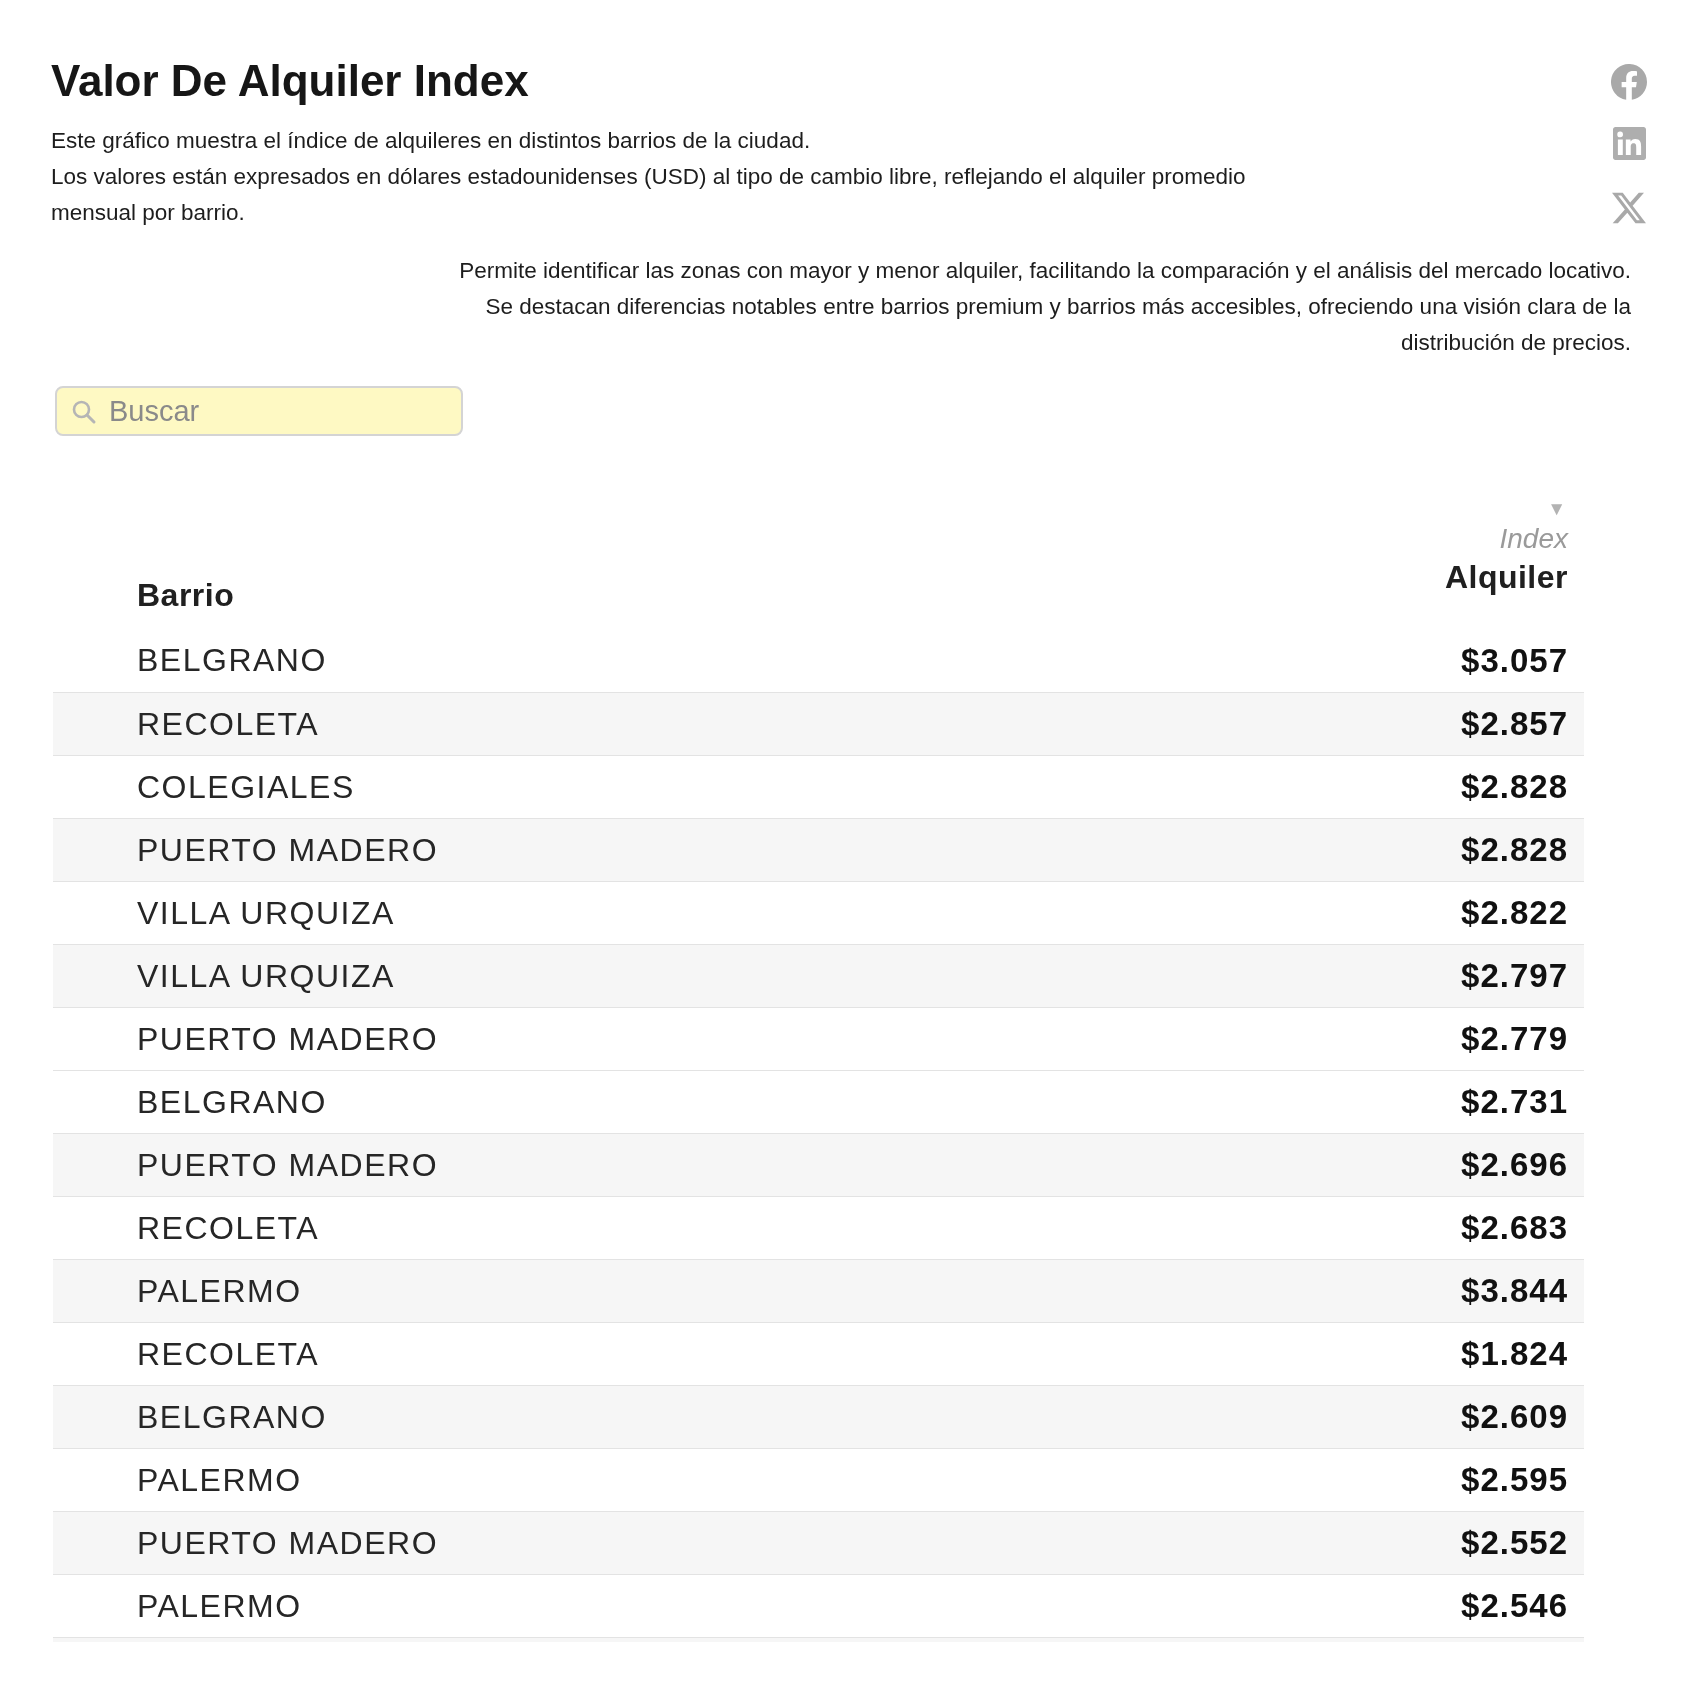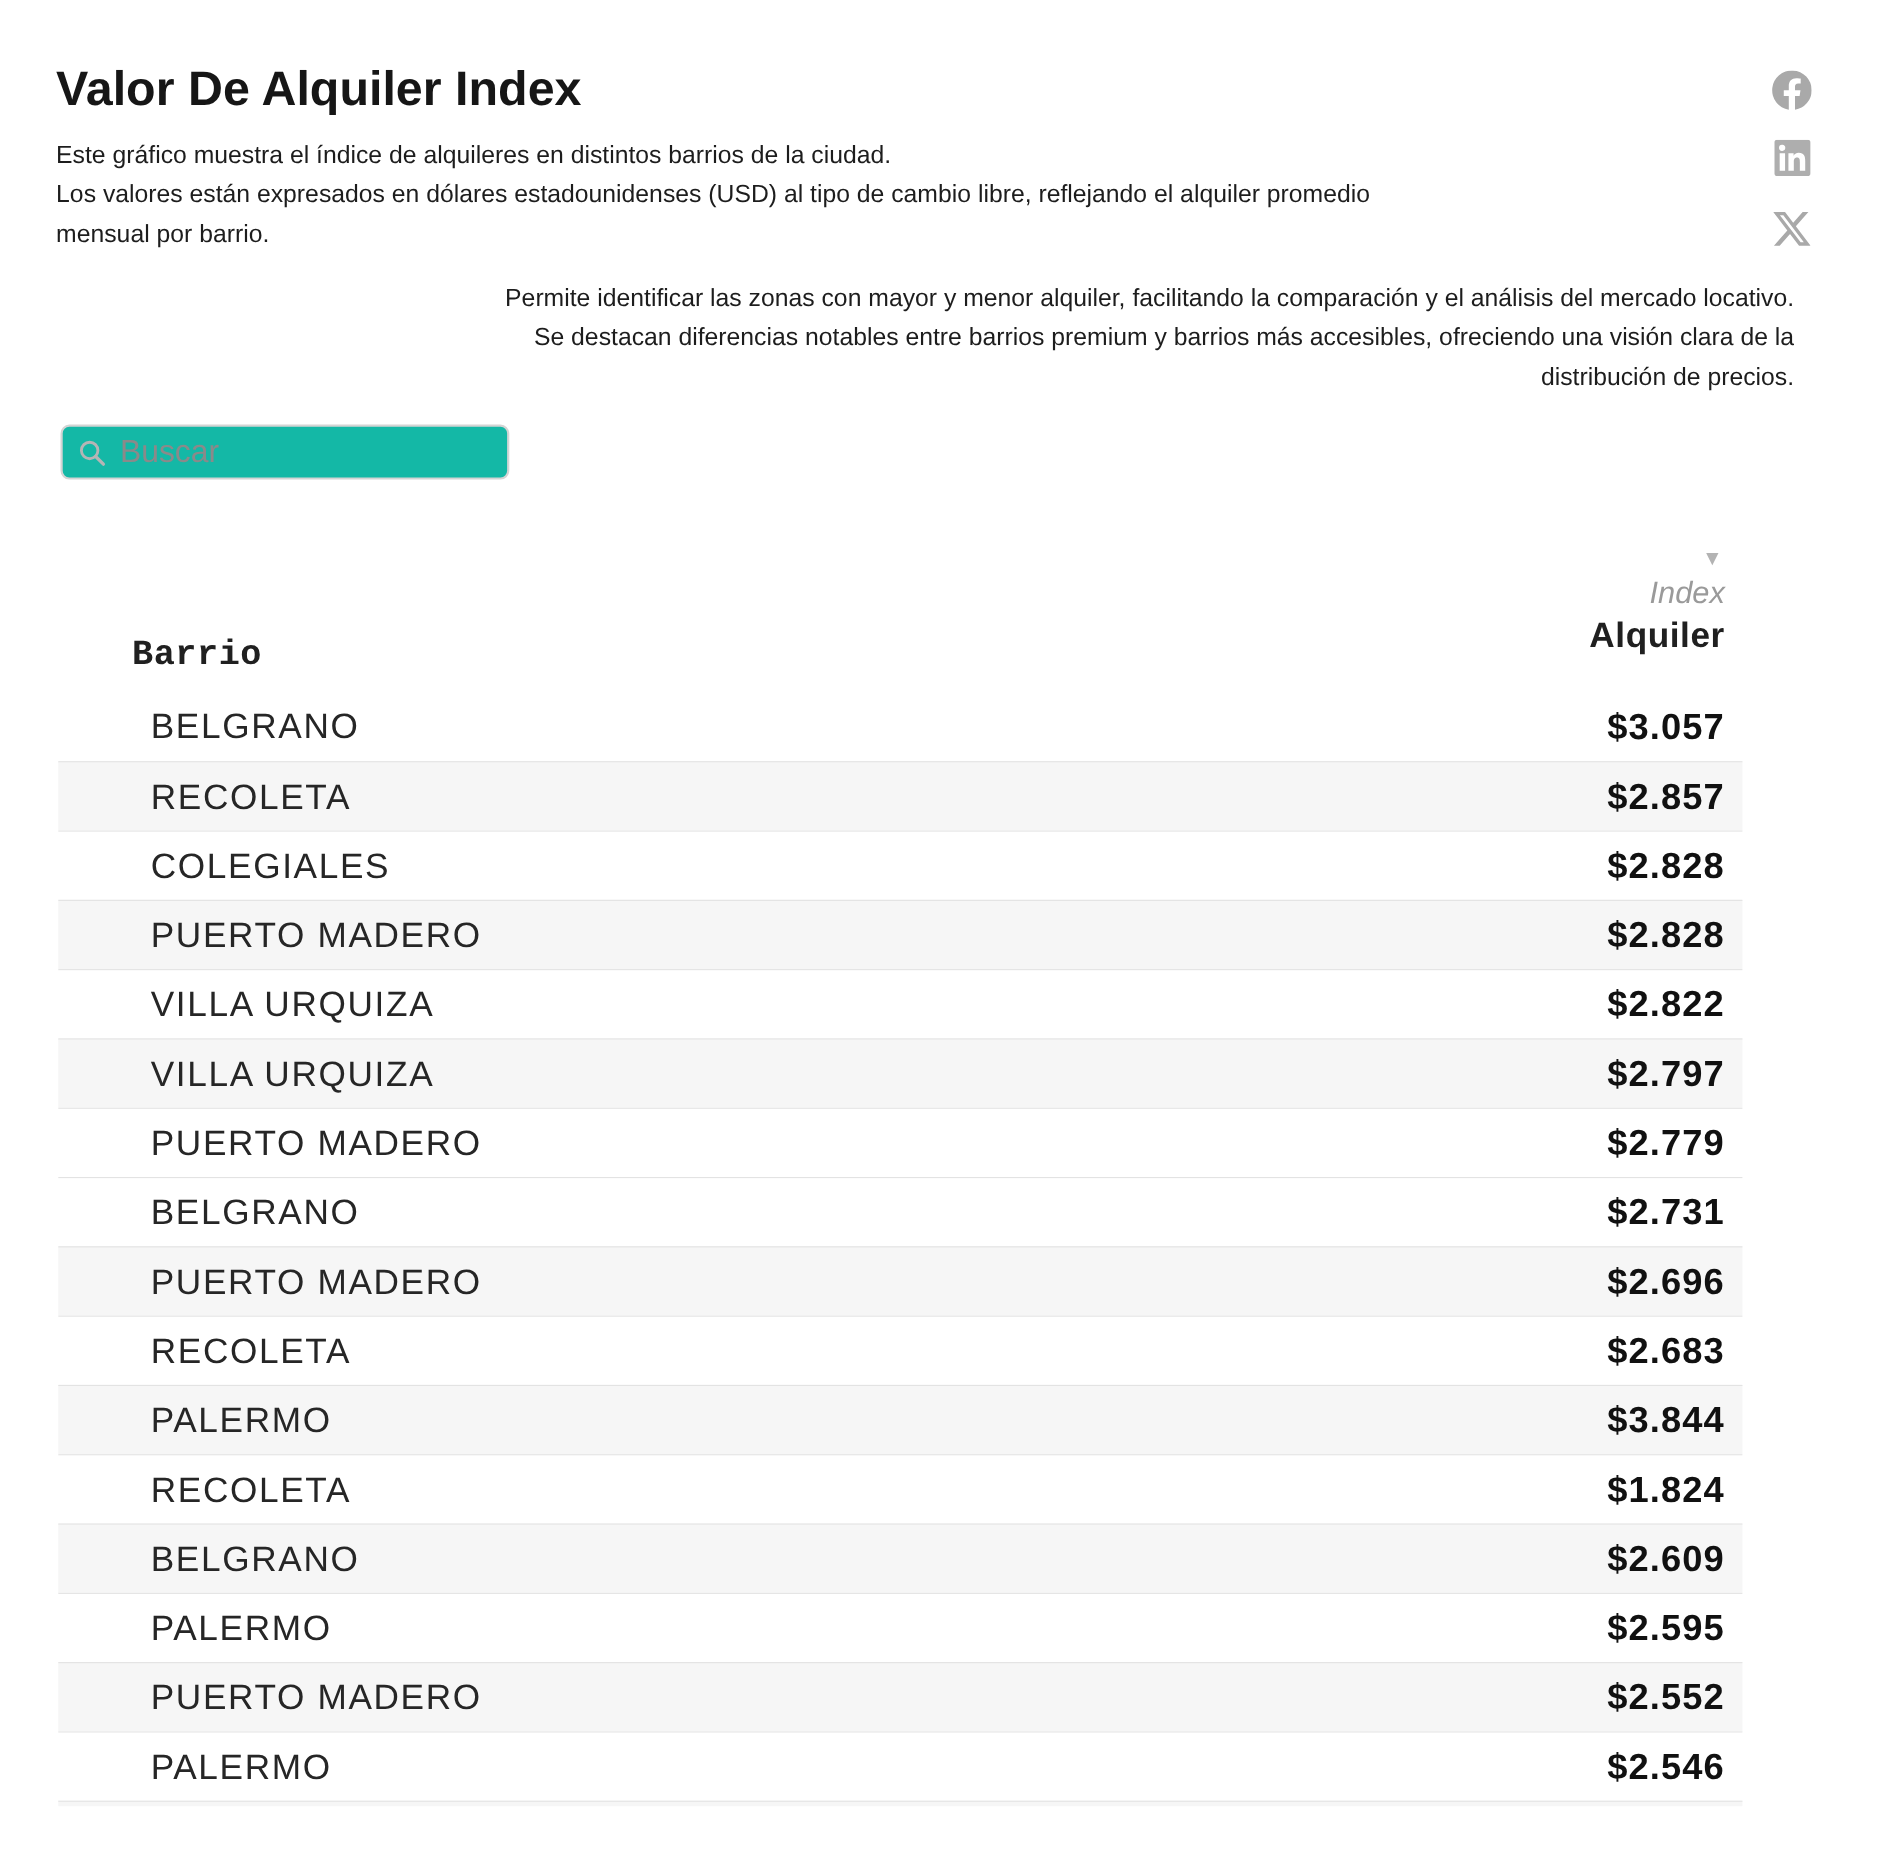--- a/index.html
+++ b/index.html
@@ -15,41 +15,41 @@
   .desc{
     position:absolute;left:51px;margin:0;width:1580px;
     font-size:22.5px;line-height:36px;color:#1d1d1d;white-space:pre-line;
   }
   .desc-1{top:123px;}
   .desc-2{top:253px;text-align:right;}
 
   
   .search-box{
     position:absolute;left:55px;top:386px;width:408px;height:50px;
-    border:2px solid #d4d4d4;border-radius:8px;box-sizing:border-box;background:#14b8a6;
+    border:2px solid #d4d4d4;border-radius:8px;box-sizing:border-box;background:#fef9c3;
   }
   .search-box .mag{position:absolute;left:14px;top:11px;width:26px;height:26px;}
   .search-box input{
     position:absolute;left:0;top:0;width:100%;height:100%;box-sizing:border-box;
     border:none;outline:none;background:transparent;
     padding:0 12px 0 52px;font-family:inherit;font-size:29px;color:#333;
   }
   .search-box input::placeholder{color:#8a8a8a;opacity:1;}
 
   
   .share-rail{position:absolute;left:1611px;top:64px;display:flex;flex-direction:column;align-items:center;}
   .share-btn{border:none;background:none;padding:0;cursor:pointer;line-height:0;}
   .share-btn.fb{margin-bottom:27px;}
   .share-btn.li{margin-bottom:31px;}
 
   
   .th-barrio{
-    position:absolute;left:120px;top:577px;
+    position:absolute;left:137px;top:577px;
     font-size:32px;font-weight:700;color:#202020;letter-spacing:0.5px;
-    background:none;border:none;padding:0;font-family:Liberation Mono, monospace;cursor:pointer;text-align:center;
+    background:none;border:none;padding:0;font-family:Liberation Sans, sans-serif;cursor:pointer;text-align:center;
   }
   .th-alquiler{
     position:absolute;right:140px;top:498px;
     display:flex;flex-direction:column;align-items:flex-end;
     background:none;border:none;padding:0;font-family:inherit;cursor:pointer;text-align:right;
   }
   .sort-triangle{font-size:19px;color:#b3b3b3;line-height:22px;margin-right:2px;}
   .sort-label{font-size:28px;font-style:italic;color:#9a9a9a;line-height:37px;}
   .col-alquiler{font-size:32px;font-weight:700;color:#202020;line-height:40px;letter-spacing:0.5px;}
 

